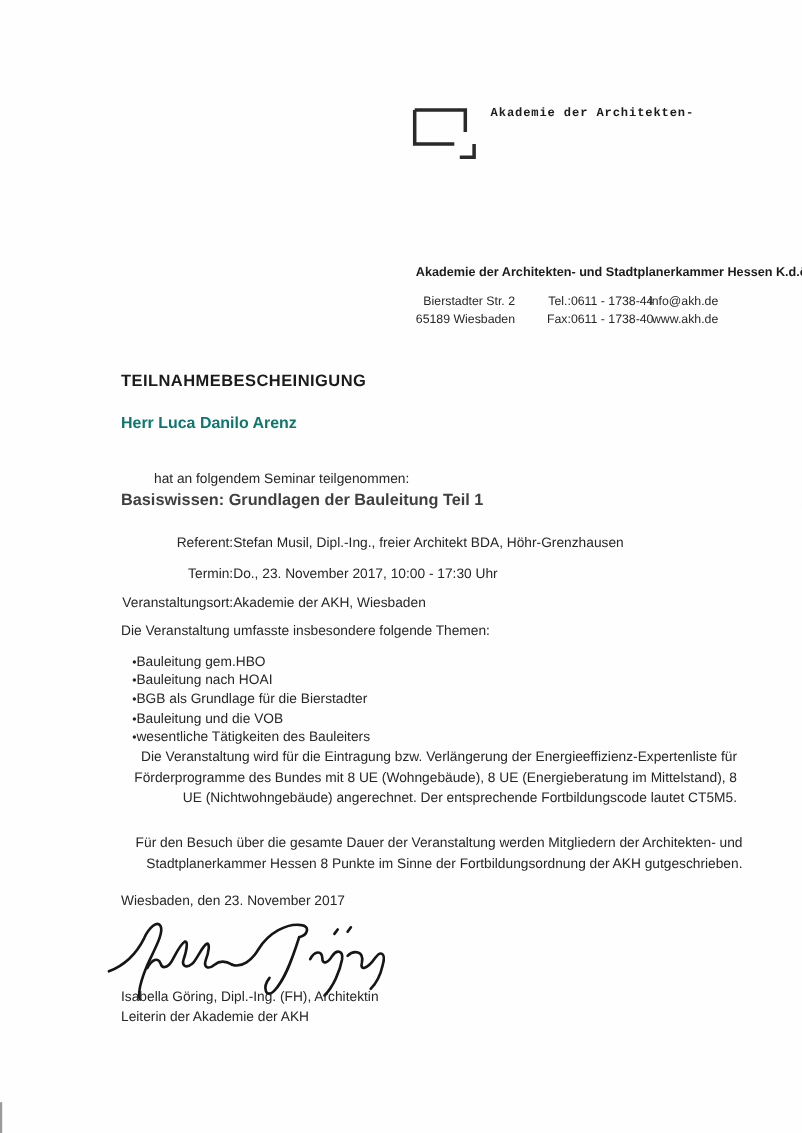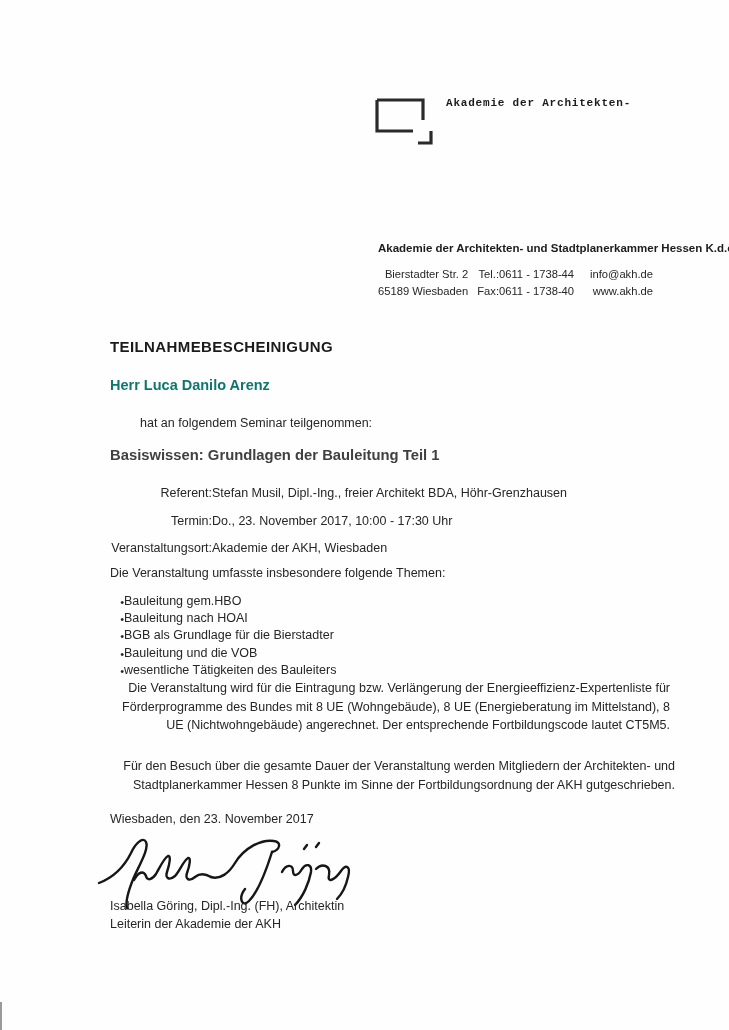--- a/index.html
+++ b/index.html
@@ -31,30 +31,30 @@
     white-space: nowrap;
   }
 
   
   .org-line {
     position: absolute; left: 378px; top: 242px;
     font-size: 11.5px; font-weight: bold; color: #1c1c1c; white-space: nowrap;
   }
   .contact-col { position: absolute; top: 266px; font-size: 11.2px; line-height: 17px; white-space: nowrap; }
   .col-address { left: 378px; }
-  .col-phone   { left: 465px; }
+  .col-phone   { left: 485px; }
   .col-online  { left: 590px; }
   .phone-row { display: flex; }
   .phone-row .p-label { width: 34px; flex: 0 0 auto; }
 
   
   .abs { position: absolute; left: 110px; }
   .doc-title     { top: 338px; font-size: 15px; font-weight: bold; letter-spacing: 0.4px; color: #1b1b1b; }
   .recipient     { top: 377px; font-size: 14.5px; font-weight: bold; color: #0f766e; }
-  .intro-line    { top: 416px; font-size: 12.5px; padding-left: 30px; }
+  .intro-line    { top: 428px; font-size: 12.5px; padding-left: 30px; }
   .seminar-title { top: 447px; font-size: 14.8px; font-weight: bold; color: #404040; }
 
   .details { top: 486px; font-size: 12.5px; }
   .detail-row { display: flex; margin-bottom: 13.5px; }
   .detail-label { width: 102px; flex: 0 0 auto; }
   .detail-value { white-space: nowrap; }
 
   .topics-intro { top: 566px; font-size: 12.5px; }
   .topics-list  { top: 593px; font-size: 12.5px; line-height: 16.2px; }
   .topic-item { display: flex; }

